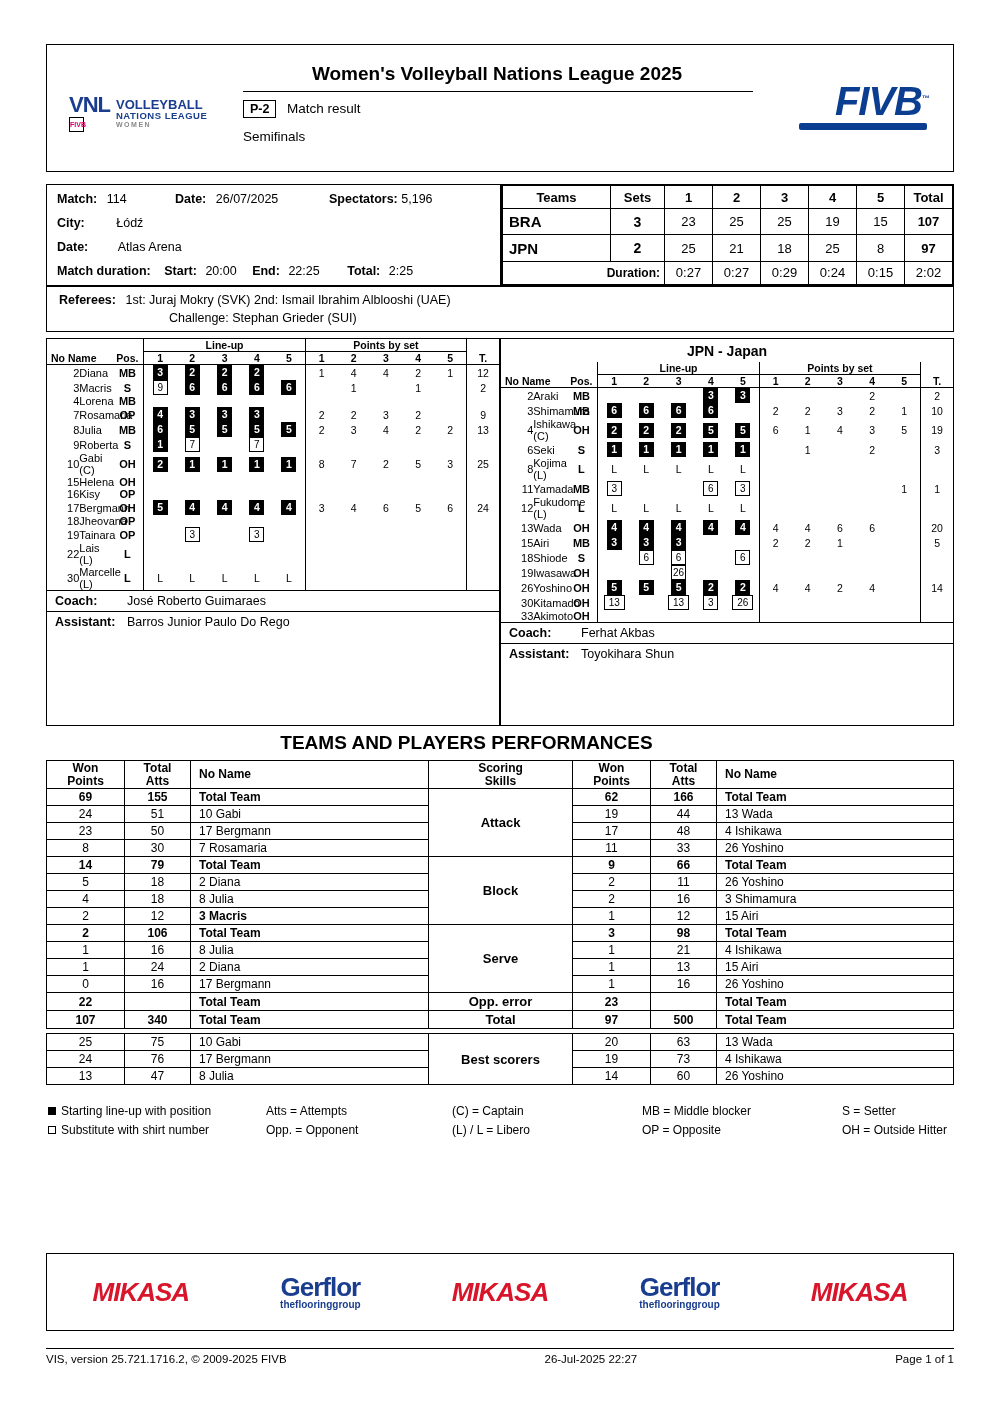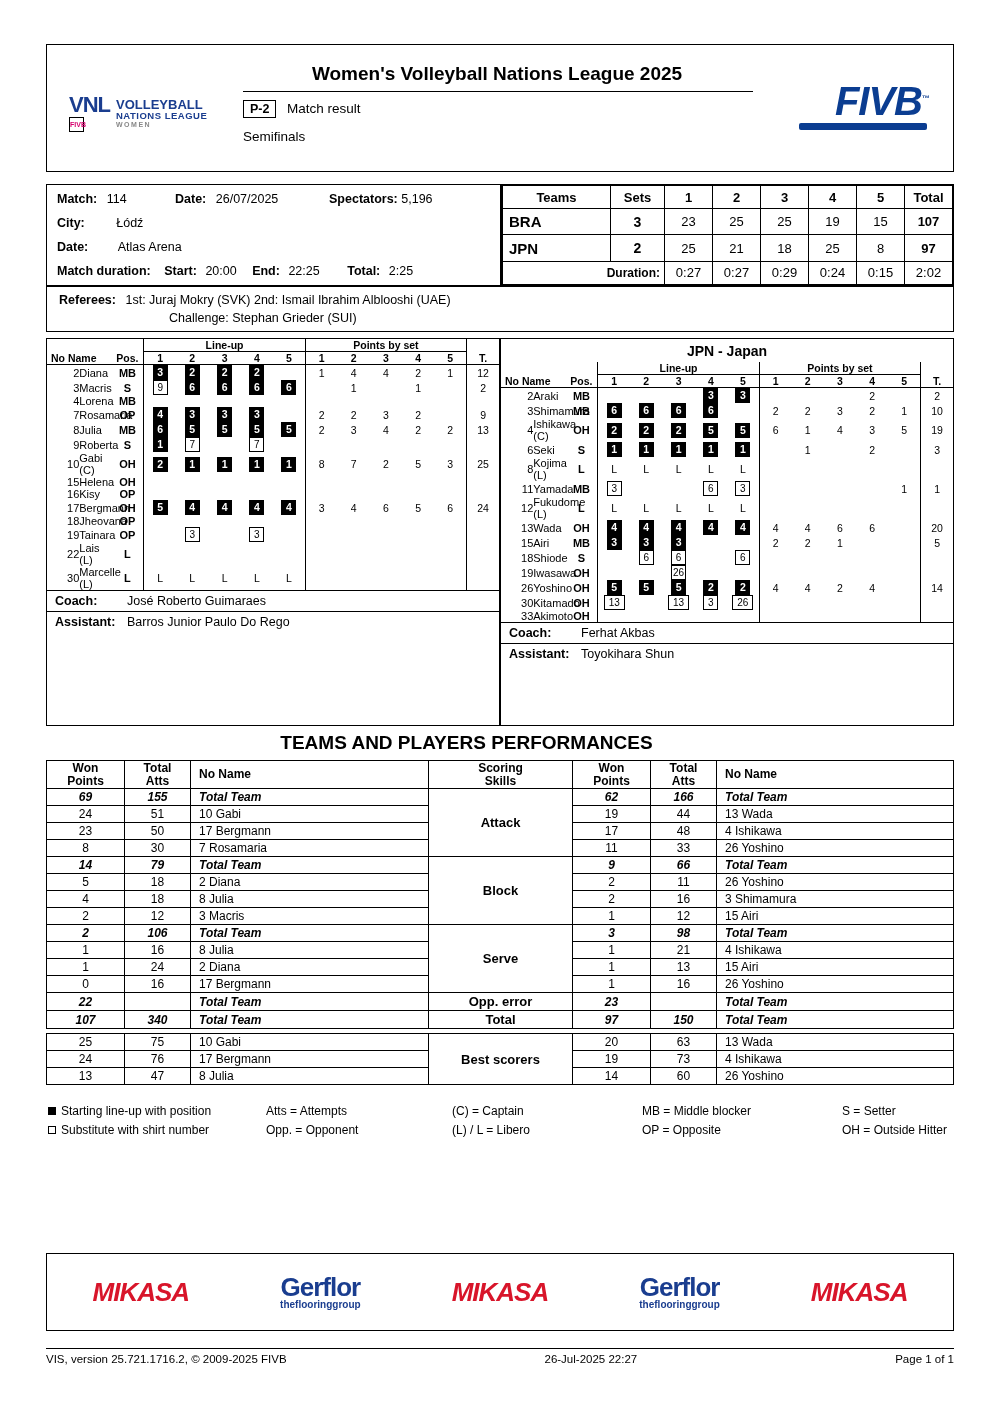--- a/index.html
+++ b/index.html
@@ -91,21 +91,21 @@
   .coach-row { font-size:12.5px; border-top:1px solid #000; padding:3px 0 3px 8px; }
   .coach-row b { display:inline-block; width:72px; }
 
   
   .perf-title { position:absolute; left:0; top:732px; width:933px; text-align:center; font-size:19px; font-weight:bold; }
   .perf-box { position:absolute; left:46px; top:760px; width:908px; }
   table.perf { border-collapse:collapse; width:100%; font-size:12px; table-layout:fixed; }
   table.perf td, table.perf th { border:1px solid #000; padding:1px 3px; }
   table.perf .hd { font-weight:bold; text-align:center; font-size:12px; line-height:1.05; }
   .c { text-align:center; }
-  .b { font-weight:bold;font-style:italic; }
+  .b { font-weight:bold; }
   .skill { font-weight:bold; text-align:center; font-size:13px; }
 
   .best-box { position:absolute; left:46px; top:1033px; width:908px; }
 
   
   .legend { position:absolute; left:48px; top:1102px; width:908px; font-size:12px; line-height:1.55; }
   .legend .row { display:flex; }
   .legend .c1 { width:218px; }
   .legend .c2 { width:186px; }
   .legend .c3 { width:190px; }
@@ -821,21 +821,21 @@
             <td class="c">4</td>
             <td class="c">18</td>
             <td class="" style="padding-left:8px;">8   Julia</td>
             <td class="c">2</td>
             <td class="c">16</td>
             <td class="" style="padding-left:8px;">3   Shimamura</td>
           </tr>
           <tr>
             <td class="c">2</td>
             <td class="c">12</td>
-            <td class="" style="padding-left:8px;">3   Macris</td>
+            <td class="" style="padding-left:8px;font-weight:bold;">3   Macris</td>
             <td class="c">1</td>
             <td class="c">12</td>
             <td class="" style="padding-left:8px;">15   Airi</td>
           </tr>
           <tr>
             <td class="c b">2</td>
             <td class="c b">106</td>
             <td class=" b" style="padding-left:8px;">Total Team</td>
             <td class="skill" rowspan="4">Serve</td>
             <td class="c b">3</td>
@@ -874,21 +874,21 @@
             <td class="c b">23</td>
             <td class="c"></td>
             <td class="b" style="padding-left:8px;">Total Team</td>
           </tr>
           <tr>
             <td class="c b">107</td>
             <td class="c b">340</td>
             <td class="b" style="padding-left:8px;">Total Team</td>
             <td class="skill">Total</td>
             <td class="c b">97</td>
-            <td class="c b">150</td>
+            <td class="c b">500</td>
             <td class="b" style="padding-left:8px;">Total Team</td>
           </tr>
         </tbody>
       </table>
   </div>
   <div class="best-box">
     <table class="perf" id="best-table">
         <tbody>
           <tr>
             <td class="c" style="width:78px;">25</td>

